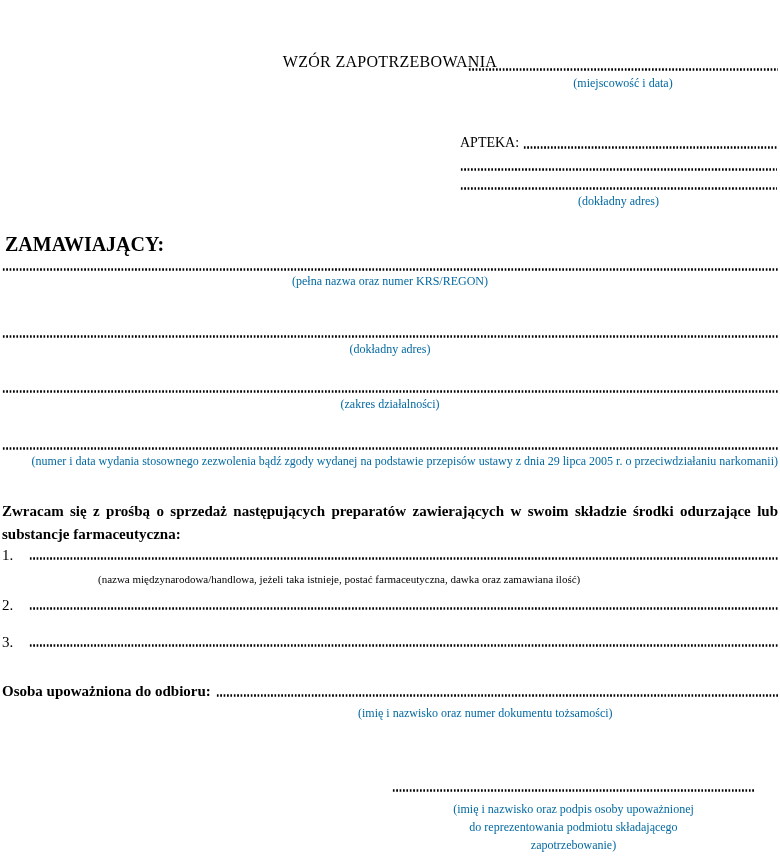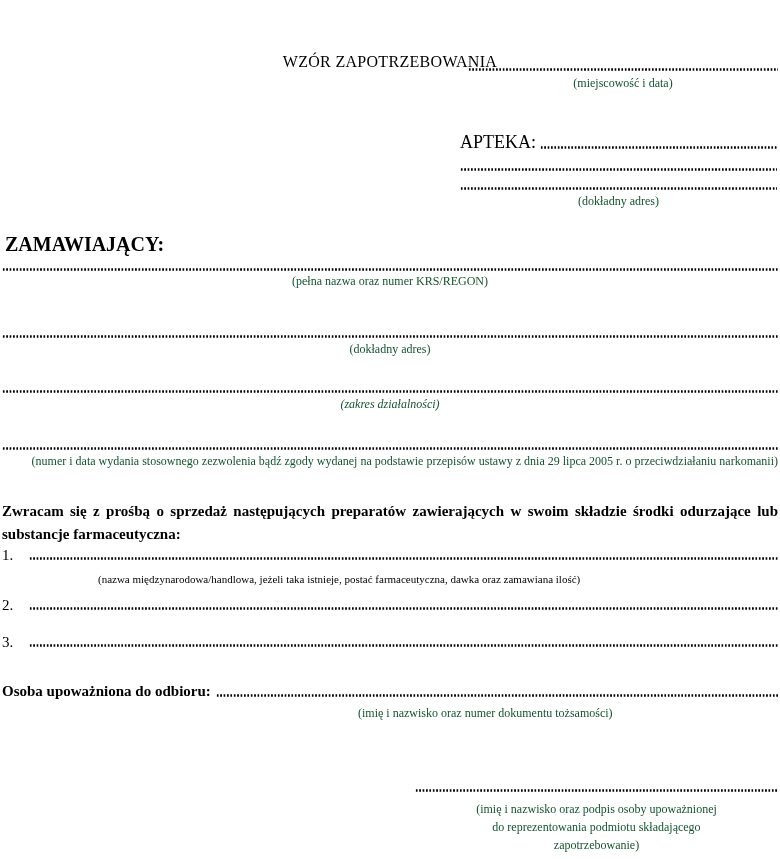--- a/index.html
+++ b/index.html
@@ -20,21 +20,21 @@
   }
   .row{display:flex;}
   .row .dots{
     flex:1;
     background-image:radial-gradient(circle,#000 0.9px,transparent 1.15px);
     background-size:3.4px 2.6px;
     background-repeat:repeat-x;
     background-position:0 calc(100% - 3px);
   }
   .caption{
-    font-size:12px;line-height:15px;text-align:center;color:#14532d;
+    font-size:12px;line-height:15px;text-align:center;color:#0369a1;
   }
   .title{
     width:780px;text-align:center;
     font-size:16px;letter-spacing:0.3px;margin-top:45px;
   }
   .bold{font-weight:bold;}
   .nowrap{white-space:nowrap;}
 </style>
 </head>
 <body>
@@ -43,41 +43,41 @@
 
   <div class="abs title" style="top:8px;left:0;">WZÓR ZAPOTRZEBOWANIA</div>
 
   <div class="abs" style="top:54px;left:468px;width:310px;">
     <div class="dotline" style="height:17px;"></div>
     <div class="caption" style="padding-top:5px;">(miejscowość i data)</div>
   </div>
 
   <div class="abs" style="top:133px;left:460px;width:317px;">
     <div class="row" style="height:19px;">
-      <span style="font-size:18px;line-height:19px;padding-right:4px;">APTEKA:</span>
+      <span style="font-size:14px;line-height:19px;padding-right:4px;">APTEKA:</span>
       <span class="dots"></span>
     </div>
     <div class="dotline" style="height:19px;"></div>
     <div class="dotline" style="height:19px;"></div>
     <div class="caption" style="padding-top:4px;">(dokładny adres)</div>
   </div>
 
   <div class="abs bold" style="top:233px;left:5px;font-size:20px;">ZAMAWIAJĄCY:</div>
 
   <div class="abs" style="top:256px;left:2px;width:776px;">
     <div class="dotline" style="height:15px;"></div>
     <div class="caption" style="padding-top:3px;">(pełna nazwa oraz numer KRS/REGON)</div>
   </div>
 
   <div class="abs" style="top:323px;left:2px;width:776px;">
     <div class="dotline" style="height:15px;"></div>
     <div class="caption" style="padding-top:4px;">(dokładny adres)</div>
   </div>
 
-  <div class="abs" style="top:378px;left:2px;width:776px;font-style:italic;">
+  <div class="abs" style="top:378px;left:2px;width:776px;">
     <div class="dotline" style="height:15px;"></div>
     <div class="caption" style="padding-top:4px;">(zakres działalności)</div>
   </div>
 
   <div class="abs" style="top:435px;left:2px;width:776px;">
     <div class="dotline" style="height:15px;"></div>
     <div class="caption nowrap" style="padding-top:4px;text-align:right;">(numer i data wydania stosownego zezwolenia bądź zgody wydanej na podstawie przepisów ustawy z dnia 29 lipca 2005 r. o przeciwdziałaniu narkomanii)</div>
   </div>
 
   <div class="abs bold" style="top:500px;left:2px;width:776px;font-size:15px;line-height:23px;text-align:justify;">Zwracam się z prośbą o sprzedaż następujących preparatów zawierających w swoim składzie środki odurzające lub substancje farmaceutyczna:</div>
@@ -97,20 +97,20 @@
     <span style="width:27px;line-height:16px;">3.</span>
     <span class="dots"></span>
   </div>
 
   <div class="abs row" style="top:683px;left:2px;width:776px;height:17px;">
     <span class="bold" style="font-size:15px;line-height:17px;padding-right:5px;">Osoba upoważniona do odbioru:</span>
     <span class="dots"></span>
   </div>
   <div class="abs caption nowrap" style="top:706px;left:358px;text-align:left;">(imię i nazwisko oraz numer dokumentu tożsamości)</div>
 
-  <div class="abs" style="top:776px;left:415px;width:363px;">
+  <div class="abs" style="top:776px;left:392px;width:363px;">
     <div class="dotline" style="height:16px;"></div>
     <div class="caption" style="padding-top:8px;line-height:18px;">(imię i nazwisko oraz podpis osoby upoważnionej</div>
     <div class="caption" style="line-height:18px;">do reprezentowania podmiotu składającego</div>
     <div class="caption" style="line-height:18px;">zapotrzebowanie)</div>
   </div>
 
 </div>
 
 </body></html>

